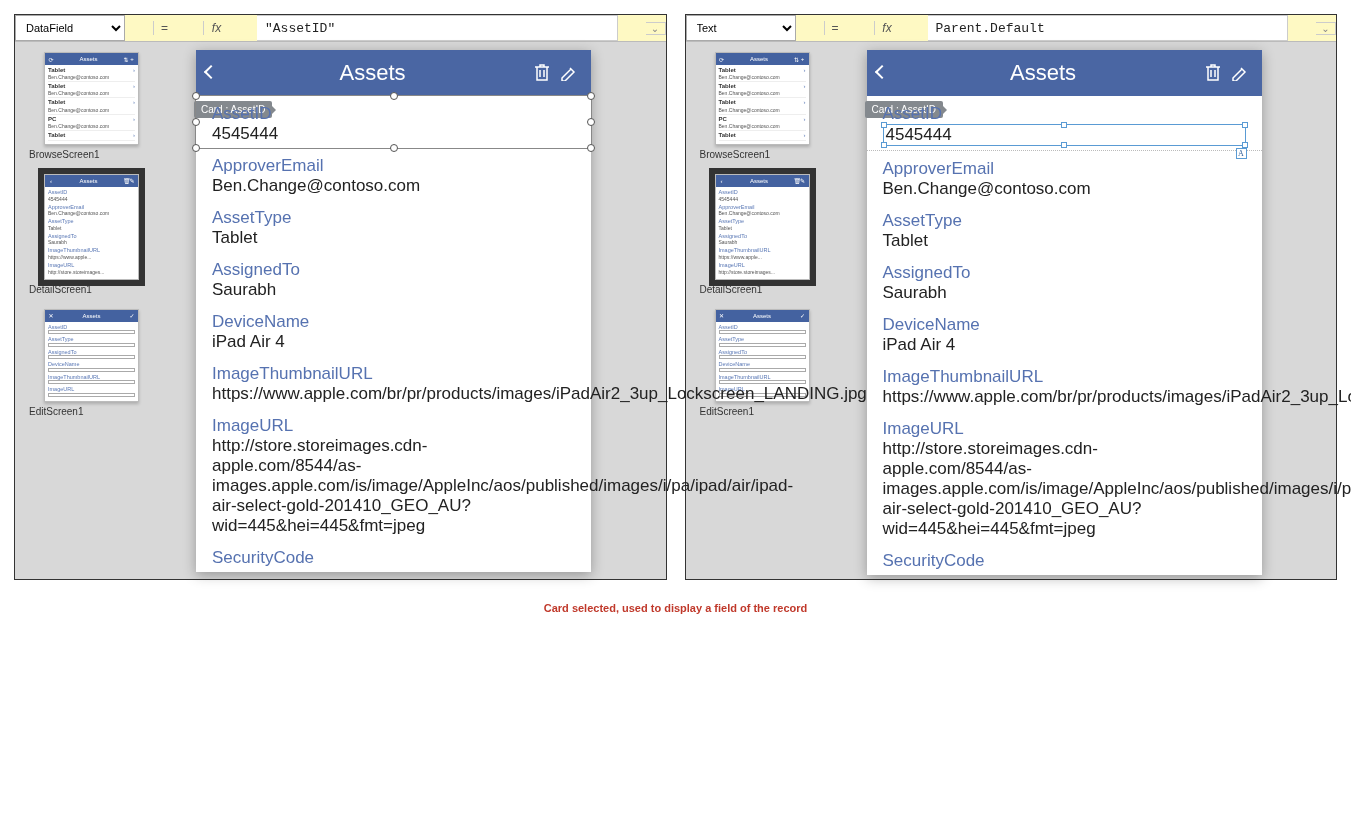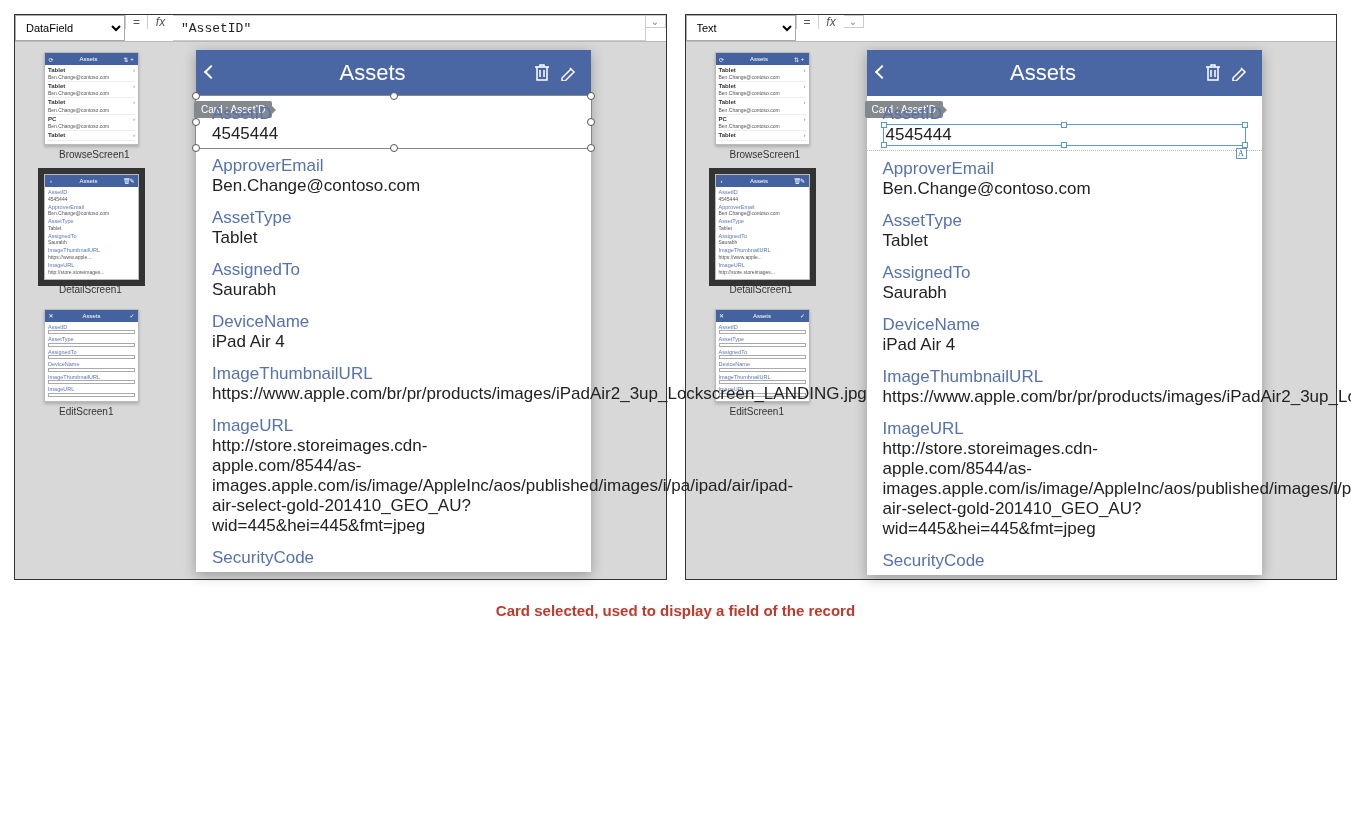--- a/index.html
+++ b/index.html
@@ -17,23 +17,24 @@
   .panel {
     flex: 1;
     border: 1px solid #333;
     background: #d8d8d8;
     min-width: 0;
     display: flex;
     flex-direction: column;
   }
   .formula-bar {
     display: flex;
-    align-items: flex-start;
-    background: #ffffff;
+    align-items: center;
+    background: #fef9c3;
     border-bottom: 1px solid #bbb;
+    gap: 28px;
   }
   .prop-select {
     width: 110px;
     padding: 4px 6px;
     border: 1px solid #aaa;
     background: #fff;
     font-size: 11px;
     height: 26px;
   }
   .fb-eq {
@@ -58,21 +59,21 @@
   .editor-area {
     flex:1; display:flex; min-height:0;
     padding:4px 4px;
   }
   .sidebar { width:145px; padding:6px 4px; }
   .thumb-block { margin-bottom:14px; }
   .thumb {
     width: 95px; background:#fff; border:1px solid #bbb;
     margin: 0 auto 4px auto; box-shadow:0 2px 3px rgba(0,0,0,0.2);
   }
-  .thumb-label { font-size:10px; margin-left:36px; color:#333; }
+  .thumb-label { font-size:10px; margin-left:6px; color:#333; }
   .thumb-hdr {
     background:#4462a0; color:#fff; height:12px;
     display:flex; align-items:center; justify-content:space-between;
     padding:0 3px; font-size:6px;
   }
   .thumb-hdr .t-title { flex:1; text-align:center; }
   .thumb-hdr .t-ico { width:6px; text-align:center; }
   .thumb-body { padding:2px 3px; }
   .thumb-row { font-size:5.5px; color:#333; line-height:1.2; margin-bottom:1px; padding-bottom:1px; }
   .thumb-row.divider { border-bottom:1px solid #eee; }
@@ -135,21 +136,21 @@
     font-family:serif;
   }
   .field-label { color:#5672b0; font-size:17px; margin-bottom:0px; }
   .field-value { color:#222; font-size:17px; }
   .card + .card { border-top: none; }
   .dotted-bottom { border-bottom:1px dotted #bbb; }
 
   .captions { display:flex; gap:18px; padding:0 14px 10px 14px; }
   .caption {
     flex:1; text-align:center; color:#c0392b; font-weight:600;
-    font-size:15px; padding-top:8px;
+    font-size:11px; padding-top:8px;
   }
 
   .chevron {
     display:inline-block; width:10px; height:10px;
     border-left:2px solid #fff; border-bottom:2px solid #fff;
     transform:rotate(45deg);
   }
 </style>
 </head>
 <body>
@@ -358,20 +359,21 @@
     </div>
   </div>
 
   <div class="panel">
     <div class="formula-bar">
       <select class="prop-select">
         <option>Text</option>
       </select>
       <div class="fb-eq">=</div>
       <div class="fb-fx">fx</div>
+      <input class="fb-input" value="Parent.Default" style="">
       <div class="fb-drop">⌄</div>
     </div>
 
     <div class="editor-area">
       <div class="sidebar">
         <div class="thumb-block">
           <div class="thumb">
             <div class="thumb-hdr">
                 <span class="t-ico">⟳</span>
                 <span class="t-title">Assets</span>

